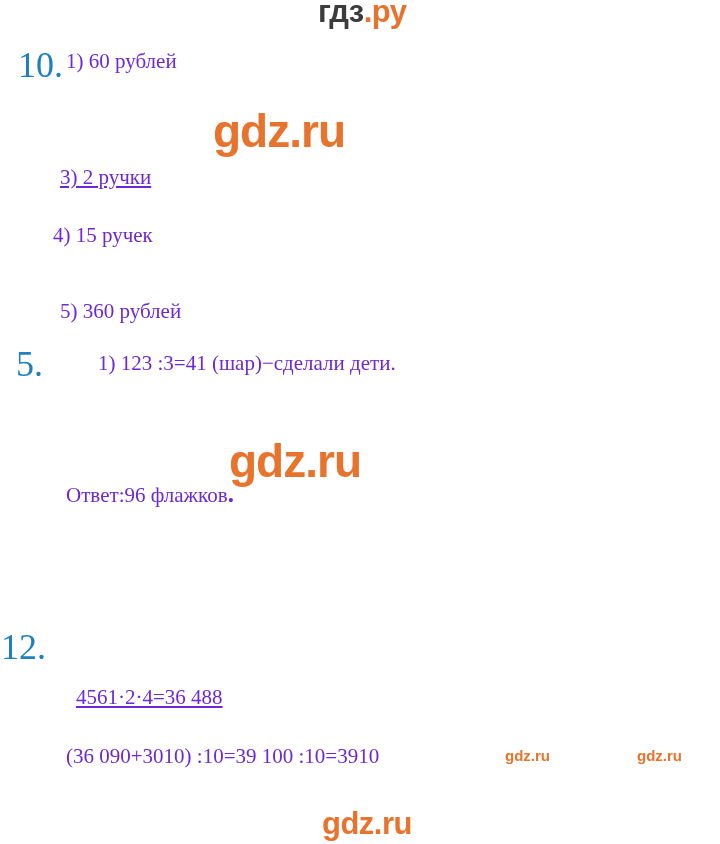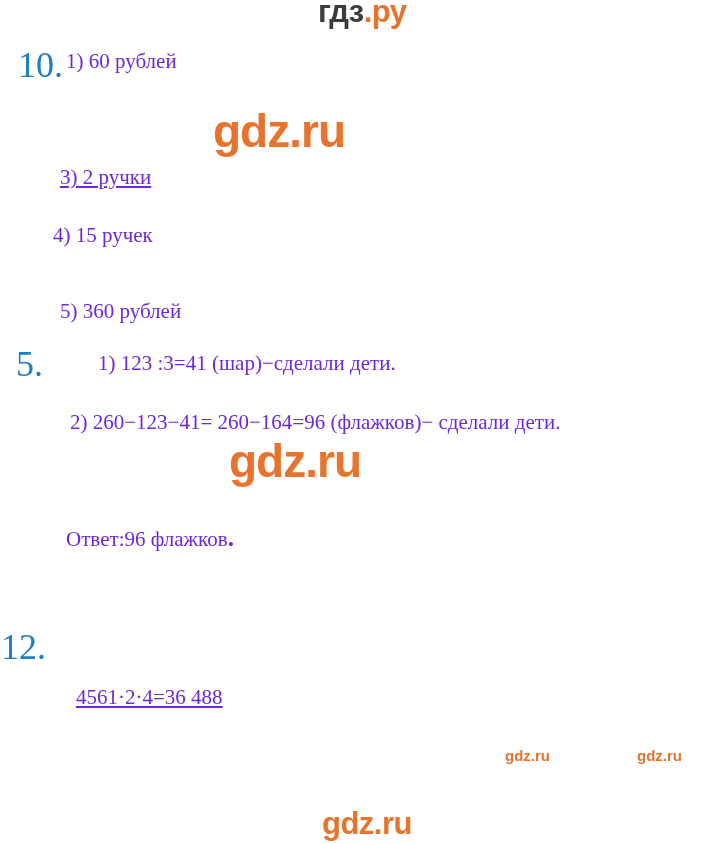--- a/index.html
+++ b/index.html
@@ -81,21 +81,21 @@
   #t10-l1 { top: 49px; left: 66px; }
   #t10-l2 { top: 107px; left: 60px; }
   #t10-l3 { top: 165px; left: 60px; text-decoration: underline; }
   #t10-l4 { top: 223px; left: 53px; text-align: center; }
   #t10-l5 { top: 299px; left: 60px; }
 
   
   #t11-num { top: 343px; left: 16px; }
   #t11-l1 { top: 351px; left: 66px; margin-left: 32px; }
   #t11-l2 { top: 410px; left: 70px; }
-  #t11-l3 { top: 480px; left: 66px; margin-top: 44px; }
+  #t11-l3 { top: 480px; left: 66px; }
   #t11-l3 .period {
     font-size: 25px;
     font-weight: bold;
   }
 
   
   #t12-num { top: 626px; left: 1px; }
   #t12-l1 { top: 628px; left: 70px; }
   #t12-l2 { top: 685px; left: 76px; text-decoration: underline; }
   #t12-l3 { top: 744px; left: 66px; }
@@ -114,19 +114,19 @@
   <div class="wm wm-small wm-s2">gdz.ru</div>
 
   <div class="num" id="t10-num">10.</div>
   <div class="line" id="t10-l1">1) 60 рублей</div>
   <div class="line" id="t10-l3">3) 2 ручки</div>
   <div class="line" id="t10-l4">4) 15 ручек</div>
   <div class="line" id="t10-l5">5) 360 рублей</div>
 
   <div class="num" id="t11-num">5.</div>
   <div class="line" id="t11-l1">1) 123 :3=41 (шар)−сделали  дети.</div>
-  <div class="line" id="t11-l2">2) 260−123−41= 260−164=96 (флажков)− сделали дети.</div>
   <div class="line" id="t11-l3"><span>Ответ:96 флажков</span><span class="period">.</span></div>
 
   <div class="num" id="t12-num">12.</div>
   <div class="line" id="t12-l2">4561·2·4=36 488</div>
+  <div class="line" id="t12-l3">(36 090+3010) :10=39 100 :10=3910</div>
 
 </div>
 
 </body></html>

